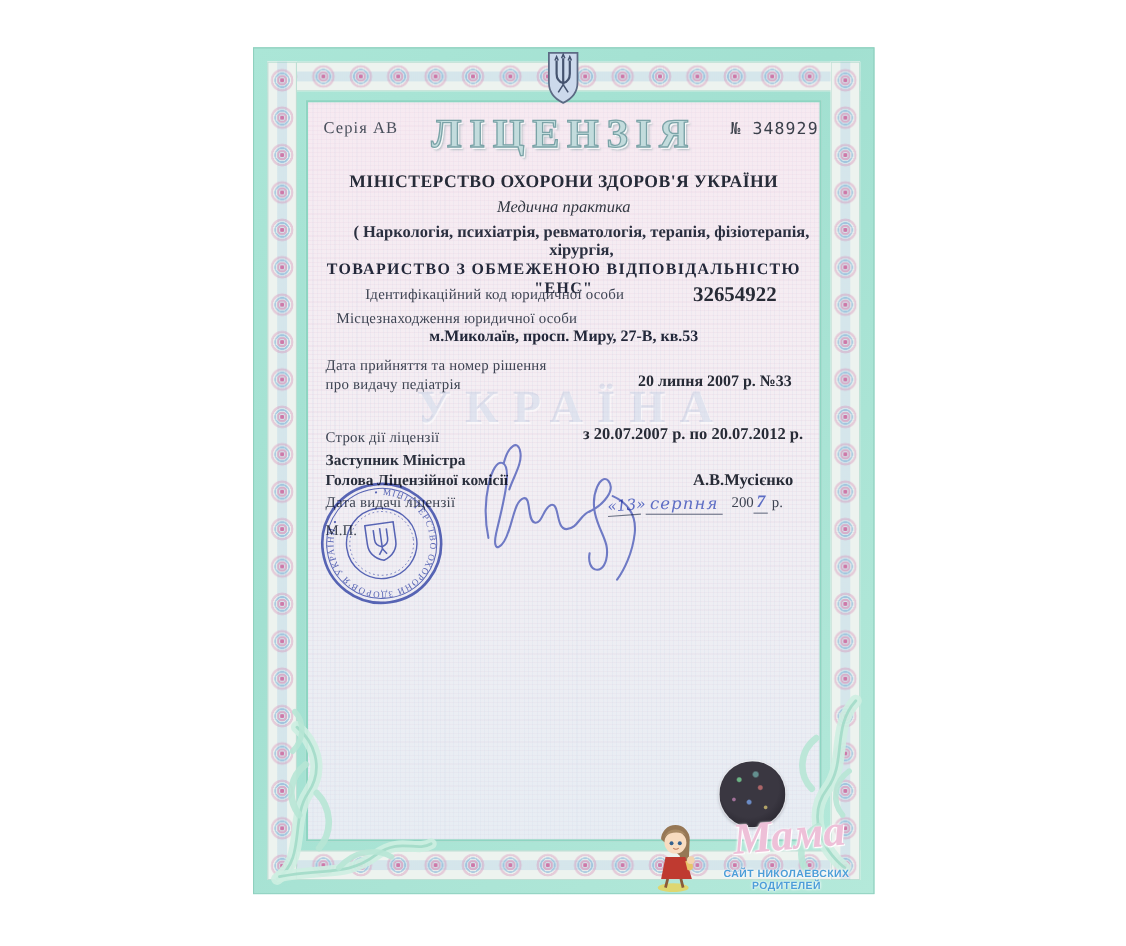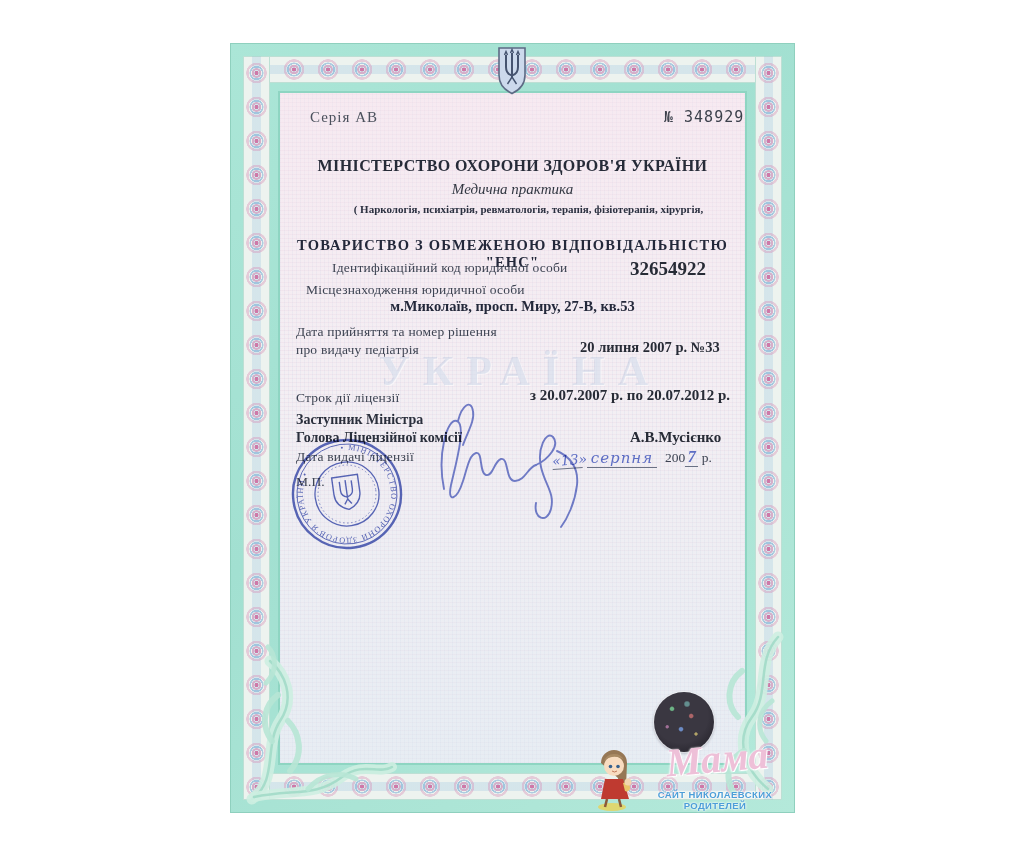--- a/index.html
+++ b/index.html
@@ -50,29 +50,29 @@
 
   
   .crest { position:absolute; left:266px; top:3px; width:32px; height:50px; z-index:5; }
 
   
   .inner .abs { position:absolute; z-index:2; }
   .t-label  { font-size:13.5px; color:#3d4352; letter-spacing:.2px; }
   .t-bold   { font-weight:bold; color:#272b36; }
   .centered { left:0; right:0; text-align:center; }
 
-  .serial   { left:30px; top:16px; font-size:15px; color:#4a505c; letter-spacing:1px; }
+  .serial   { left:14px; top:16px; font-size:15px; color:#4a505c; letter-spacing:1px; }
   .title    { top:8px; font-weight:bold; font-size:37px; letter-spacing:7px;
               color:#c3dcdd; -webkit-text-stroke:1.2px #7aa3a7;
               text-shadow:1.5px 1.5px 0 rgba(255,255,255,.85), 2.5px 2.5px 2px rgba(100,140,145,.45); }
   .number   { left:353px; top:15px; font-family:"DejaVu Sans Mono",monospace;
               font-size:15px; color:#3c414c; letter-spacing:1px;margin-left:31px; }
   .ministry { top:64px; font-size:16px; font-weight:bold; color:#262b38; letter-spacing:.4px; }
   .activity { top:88px; font-size:15px; font-style:italic; color:#323742; }
-  .specs1   { top:110px; font-size:11px; font-weight:bold; color:#2b3040;padding-left:32px; }
+  .specs1   { top:110px; font-size:15px; font-weight:bold; color:#2b3040;padding-left:32px; }
   .specs2   { top:124px; font-size:12.5px; font-weight:bold; color:#2b3040; }
   .company  { top:144px; font-size:14.5px; font-weight:bold; color:#23283a; letter-spacing:1.2px; }
   .idlabel  { left:16px; top:167px;margin-left:36px; }
   .idvalue  { left:350px; top:165px; font-size:19px; }
   .loclabel { left:26px; top:189px; }
   .address  { top:205px; font-size:14.5px; font-weight:bold; color:#23283a; }
   .dec1     { left:16px; top:231px; }
   .dec2     { left:16px; top:249px; }
   .decval   { left:300px; top:246px; font-size:14.5px; }
   .vallabel { left:16px; top:297px; }
@@ -172,20 +172,21 @@
         <path d="M8.5,9 l1.5,-3.5 1.5,3.5 M14.5,7 l1.5,-3.5 1.5,3.5 M20.5,9 l1.5,-3.5 1.5,3.5"></path>
         <path d="M16,31 l-4.5,7 M16,31 l4.5,7"></path>
       </g>
     </svg>
 
     <div class="inner">
 
       <div class="abs wm-ukraina">УКРАЇНА</div>
 
       <div class="abs serial">Серія АВ</div>
+      <div class="abs centered title">ЛІЦЕНЗІЯ</div>
       <div class="abs number">№ 348929</div>
 
       <div class="abs centered ministry">МІНІСТЕРСТВО ОХОРОНИ ЗДОРОВ'Я УКРАЇНИ</div>
       <div class="abs centered activity">Медична практика</div>
       <div class="abs centered specs1">( Наркологія, психіатрія, ревматологія, терапія, фізіотерапія, хірургія,</div>
       <div class="abs centered company">ТОВАРИСТВО З ОБМЕЖЕНОЮ ВІДПОВІДАЛЬНІСТЮ "ЕНС"</div>
 
       <div class="abs t-label idlabel">Ідентифікаційний код юридичної особи</div>
       <div class="abs t-bold idvalue">32654922</div>
 

